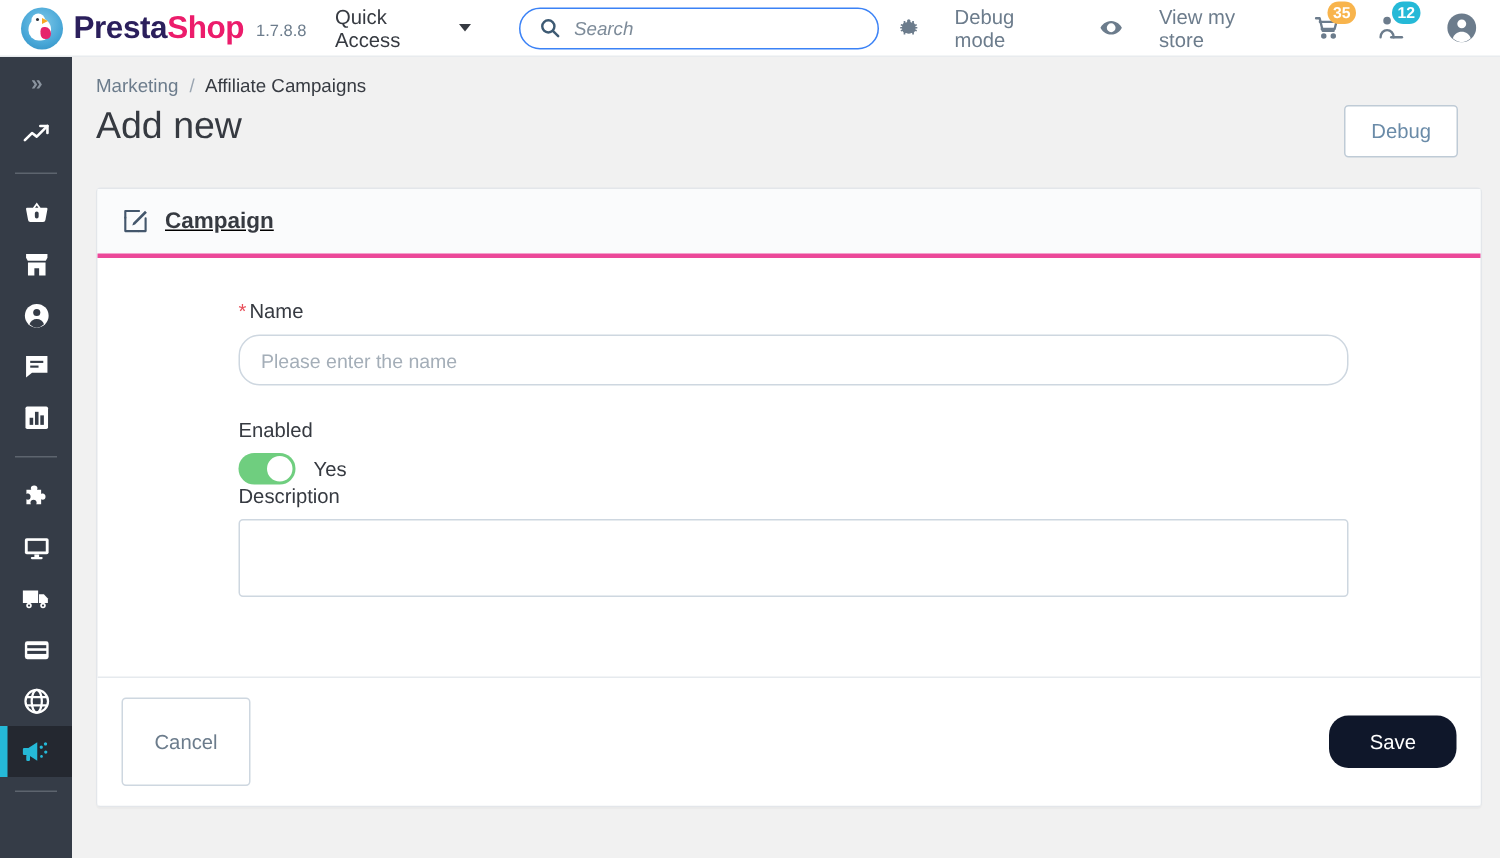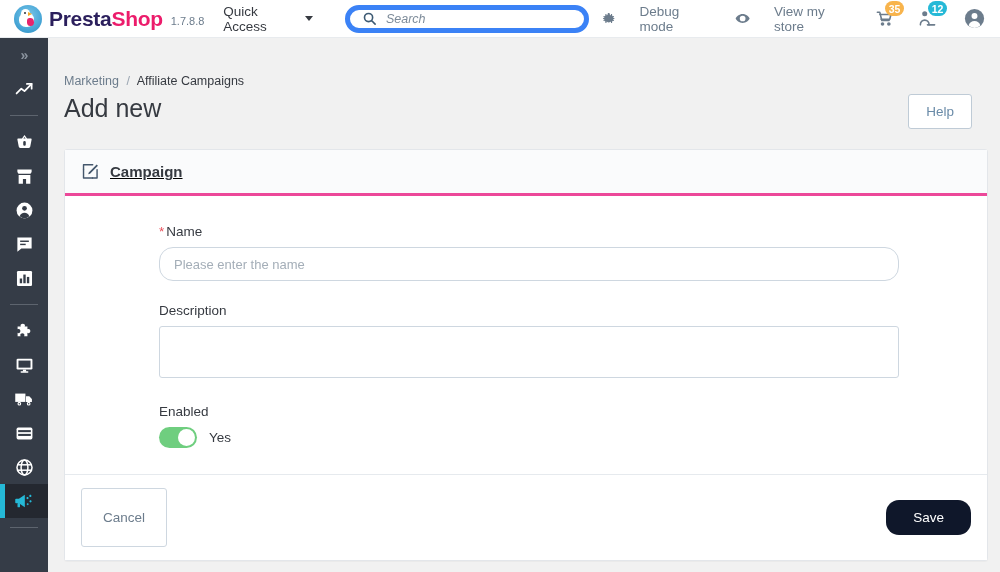--- a/index.html
+++ b/index.html
@@ -51,21 +51,21 @@
   .quick-access {
     font-size: 13.5px; color: #363a41; margin-left: 19px; cursor: pointer;
     display: flex; align-items: center; gap: 5px;
   }
   .caret-dn {
     width: 0; height: 0; border-left: 4px solid transparent;
     border-right: 4px solid transparent; border-top: 5px solid #363a41;
     display: inline-block;
   }
   .search-box {
-    margin-left: 32px; width: 244px; height: 28px; border: 5px solid #3b82f6;
+    margin-left: 32px; width: 244px; height: 28px; border: 1px solid #3b82f6;
     border-radius: 14px; display: flex; align-items: center; padding: 0 12px; background: #fff;
   }
   .search-box svg { flex: none; }
   .search-input {
     border: none; outline: none; font-size: 12.5px; font-style: italic;
     color: #6a7a89; margin-left: 9px; width: 190px; background: transparent;
     font-family: "Liberation Sans", sans-serif;
   }
   .search-input::placeholder { color: #7d8b99; font-style: italic; }
 
@@ -98,21 +98,21 @@
   .sb-item.active::before {
     content: ""; position: absolute; left: 0; top: 0; width: 5px; height: 100%;
     background: #25b9d7;
   }
   .sb-item.active svg { color: #25b9d7; }
   .sb-divider { height: 1px; background: #5d646e; margin: 9px 10px; }
   .sb-expand { color: #8b949f; font-size: 14px; font-weight: 700; letter-spacing: -1px; }
 
   
   .content { position: absolute; top: 38px; left: 48px; width: 952px; height: 534px; background: #f1f1f1; }
-  .breadcrumb { padding: 12px 0 0 16px; font-size: 12.5px; color: #6c7c8c; margin-top: 24px; }
+  .breadcrumb { padding: 12px 0 0 16px; font-size: 12.5px; color: #6c7c8c; }
   .breadcrumb .crumb-current { color: #363a41; }
   .breadcrumb .sep { margin: 0 4px; color: #9aa5b1; }
   .title-row { display: flex; align-items: flex-start; padding: 6px 16px 0 16px; }
   .page-title { font-size: 25px; color: #363a41; font-weight: 400; }
   .help-btn {
     margin-left: auto; margin-right: 12px; background: #fff; border: 1px solid #bfcbd6;
     color: #6a8ba8; font-size: 13.5px; border-radius: 3px; padding: 9px 17px; cursor: pointer;
     font-family: "Liberation Sans", sans-serif;
   }
 
@@ -341,56 +341,56 @@
   <div class="content">
 
     <div class="breadcrumb">
       <span>Marketing</span>
       <span class="sep">/</span>
       <span class="crumb-current">Affiliate Campaigns</span>
     </div>
 
     <div class="title-row">
       <div class="page-title">Add new</div>
-      <button class="help-btn">Help</button>
+      <button class="help-btn">Debug</button>
     </div>
 
     <div class="card">
       <div class="card-header">
         <svg width="19" height="19" viewBox="0 0 24 24" fill="none" stroke="#44576c" stroke-width="1.8" stroke-linecap="round" stroke-linejoin="round">
           <path d="M3.2 9v11.3h11.3"></path>
           <path d="M3.2 9V3.4h11.6"></path>
           <path d="M14.5 20.3h5.8V9.6"></path>
           <path d="M19.8 3.2l1.6 1.6-10 10-2.3.7.7-2.3 10-10z" fill="#44576c" stroke="none"></path>
         </svg>
         <span class="card-header-title">Campaign</span>
       </div>
 
       <div class="card-body">
         <div class="form-row">
           <label class="form-label">
             <span class="req">*</span><span>Name</span>
           </label>
           <input class="form-input" type="text" placeholder="Please enter the name" style="">
-        </div>
-
-        <div class="form-row">
-          <label class="form-label">Description</label>
-          <textarea class="form-textarea" placeholder="" style=""></textarea>
         </div>
 
         <div class="form-row" style="margin-bottom:0;">
           <label class="form-label">Enabled</label>
           <div class="toggle-row">
             <div class="switch">
               <div class="knob"></div>
             </div>
             <span class="switch-label">Yes</span>
           </div>
         </div>
+
+        <div class="form-row">
+          <label class="form-label">Description</label>
+          <textarea class="form-textarea" placeholder="" style=""></textarea>
+        </div>
       </div>
 
       <div class="card-footer">
         <button class="btn-cancel">Cancel</button>
         <button class="btn-save">Save</button>
       </div>
     </div>
   </div>
 </div>
 

